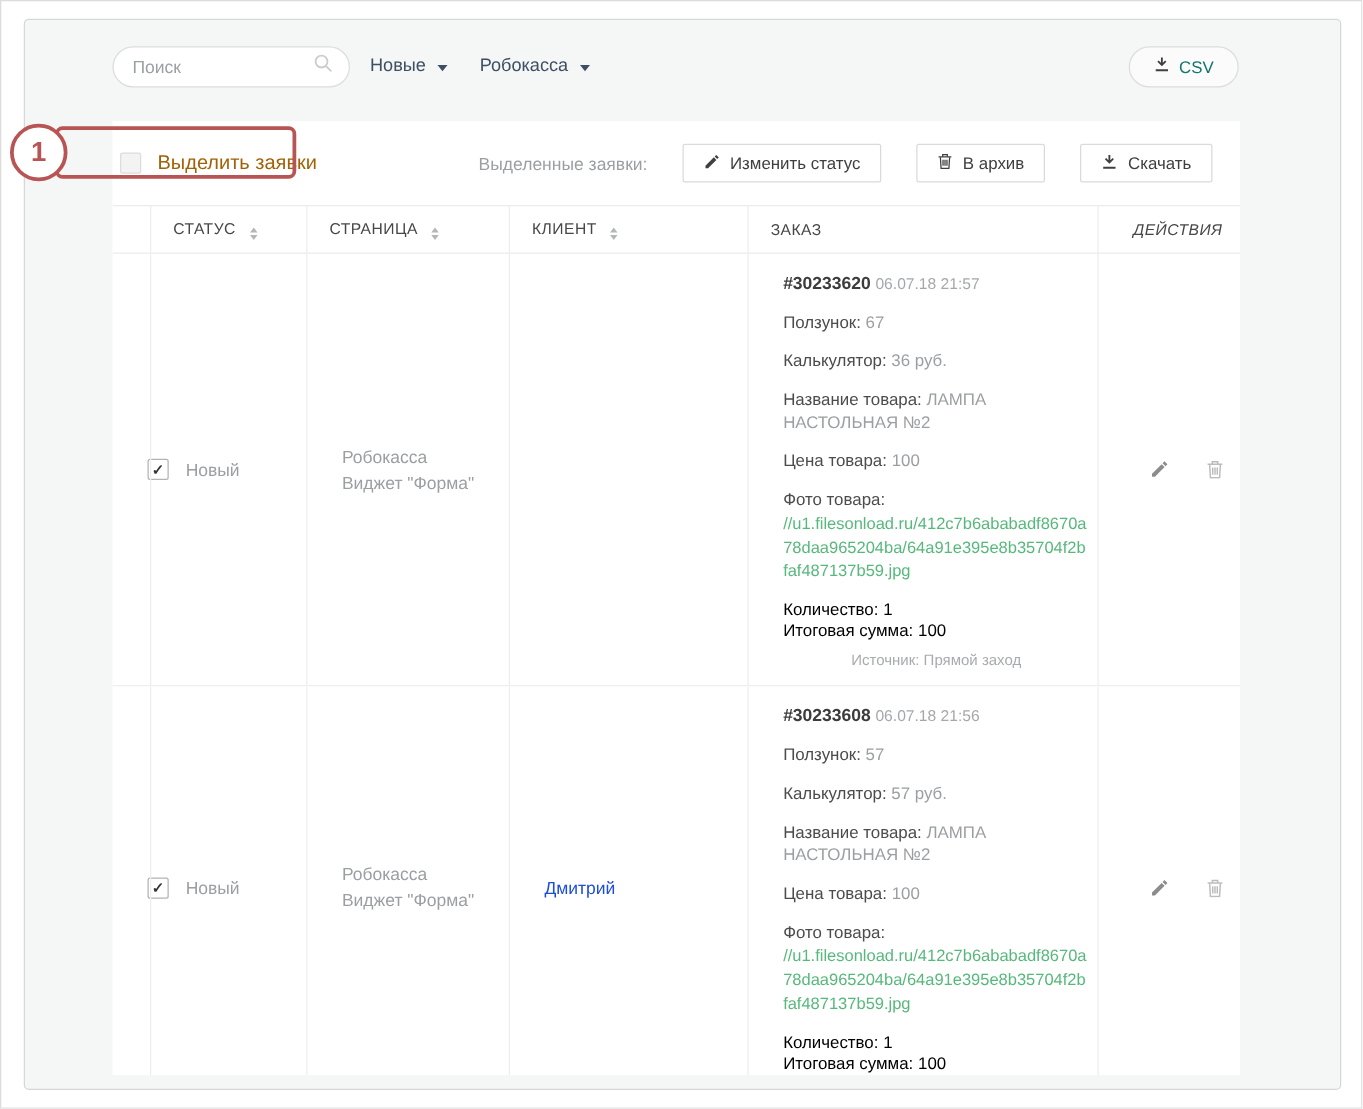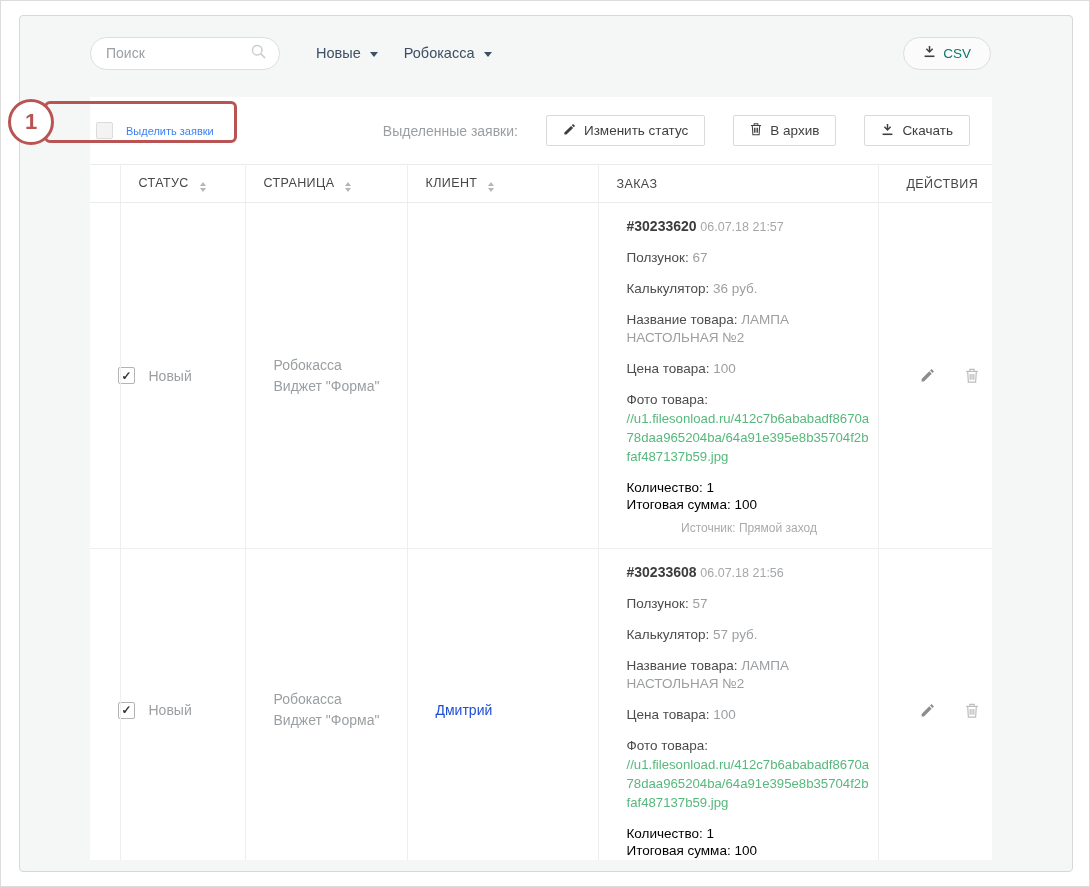--- a/index.html
+++ b/index.html
@@ -12,57 +12,57 @@
           background:#f5f6f6; border:1px solid #d5d7d8; border-radius:4px; }
 
   
   .topbar { position:absolute; left:70px; right:81px; top:20px; height:34px;
             display:flex; align-items:center; }
   .search-pill { display:flex; align-items:center; width:190px; height:33px;
                  background:#fff; border:1px solid #dcdddd; border-radius:17px; padding:0 12px 0 15px; }
   .search-pill input { flex:1; border:none; outline:none; background:transparent;
                        font-family:"Liberation Sans", sans-serif; font-size:14px; color:#555; min-width:0; }
   .search-pill input::placeholder { color:#9aa0a4; }
-  .filters { display:flex; align-items:center; gap:26px; margin-left:36px; }
+  .filters { display:flex; align-items:center; gap:26px; margin-left:16px; }
   .filter { display:flex; align-items:center; gap:9px; cursor:pointer;
             font-size:14.5px; color:#3d4f63; }
   .caret-down { width:0; height:0; border-left:4.5px solid transparent; border-right:4.5px solid transparent;
                 border-top:5.5px solid #3d4f63; margin-top:2px; }
   .csv-btn { margin-left:auto; display:flex; align-items:center; gap:7px; height:33px;
              padding:0 19px; background:#fbfbfb; border:1px solid #dcdddd; border-radius:17px;
              font-size:13.5px; color:#0f766e; cursor:pointer; }
 
   
   .panel { position:absolute; left:70px; top:81px; width:902px; height:763px;
            background:#fff; overflow:hidden; }
 
   
   .toolbar { height:67px; display:flex; align-items:center; padding:0 22px 0 6px; }
   .select-area { display:flex; align-items:center; gap:13px; }
   .checkbox { width:17px; height:17px; border:1px solid #dcdcdc; border-radius:2px;
               background:#f3f3f3; display:flex; align-items:center; justify-content:center; cursor:pointer; }
   .checkbox.checked { background:#fff; border-color:#b3b3b3; }
   .checkbox .mark { font-size:12px; line-height:1; color:#333; font-weight:bold; }
-  .select-label { font-size:11px; color:#3b82f6; }
+  .select-label { font-size:16px; color:#a16207; }
   .toolbar-right { margin-left:auto; display:flex; align-items:center; gap:28px; }
   .selected-label { font-size:14px; color:#9b9fa2; }
   .tbtn { display:flex; align-items:center; gap:8px; height:31px; padding:0 16px;
           background:#fff; border:1px solid #d9dadb; border-radius:2px;
           font-size:13.5px; color:#3f3f3f; cursor:pointer; }
   .tbtn svg { flex:none; }
 
   
   table { width:902px; border-collapse:collapse; table-layout:fixed; }
   col.c-cb{width:30px;} col.c-status{width:125px;} col.c-page{width:162px;}
   col.c-client{width:191px;} col.c-order{width:280px;} col.c-actions{width:114px;}
   th { height:38px; text-align:left; font-weight:normal; font-size:12.5px; letter-spacing:.4px;
        color:#474747; padding:0 0 0 18px; border-top:1px solid #eaebeb; border-bottom:1px solid #eaebeb; }
   th, td { border-right:1px solid #eeeeee; }
   th:last-child, td:last-child { border-right:none; }
-  th.actions-h { padding-left:28px; }
+  th.actions-h { padding-left:28px;font-style:italic; }
   .sort { display:inline-flex; flex-direction:column; gap:2px; margin-left:7px; vertical-align:1px; }
   .sort i { display:block; width:0; height:0; border-left:3.5px solid transparent; border-right:3.5px solid transparent; }
   .sort .up { border-bottom:4.5px solid #b3b7ba; }
   .sort .down { border-top:4.5px solid #b3b7ba; }
 
   tr.data-row { border-bottom:1px solid #eeeeee; }
   tr.data-row td { vertical-align:middle;padding-left:28px; }
   td.cb-cell { text-align:center; }
   td.cb-cell .checkbox { margin:0 auto; }
   td.status-cell, td.page-cell { font-size:14px; color:#9b9fa2; padding-left:18px; }

